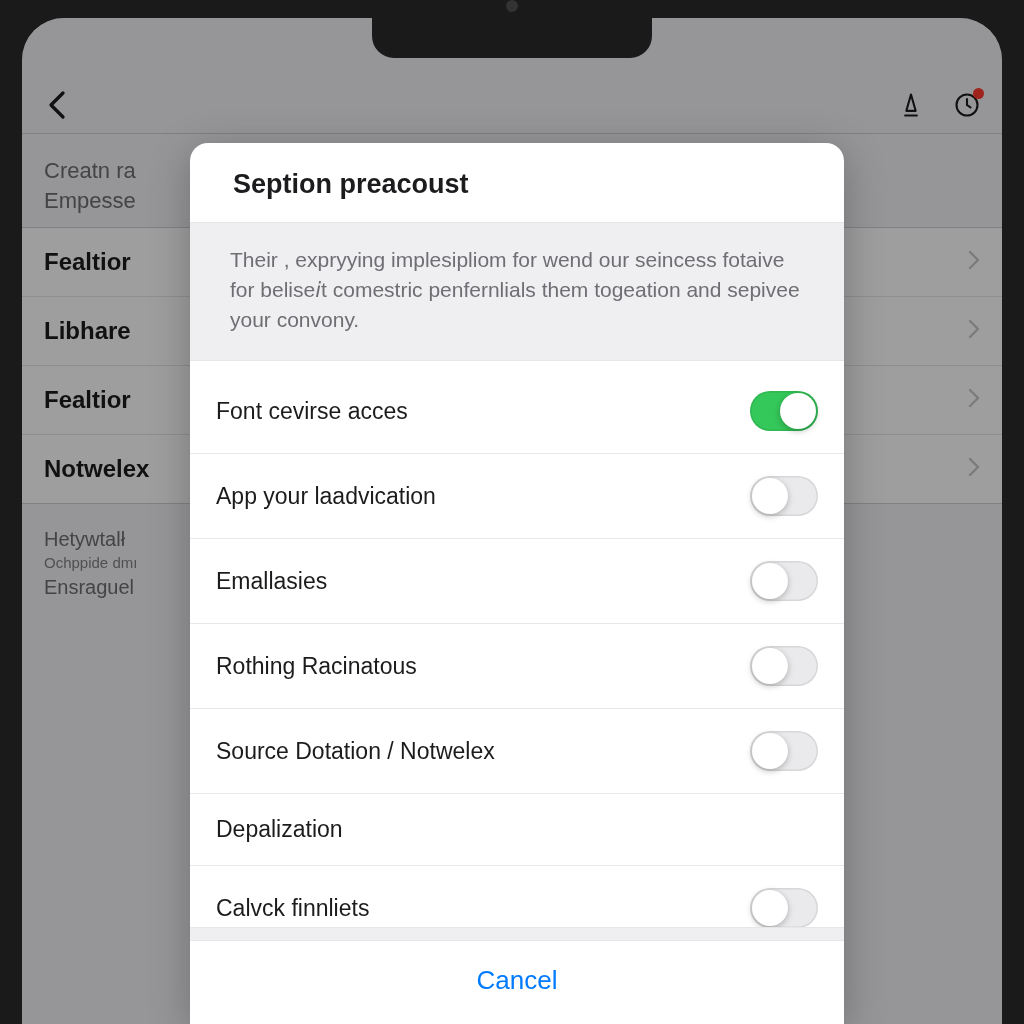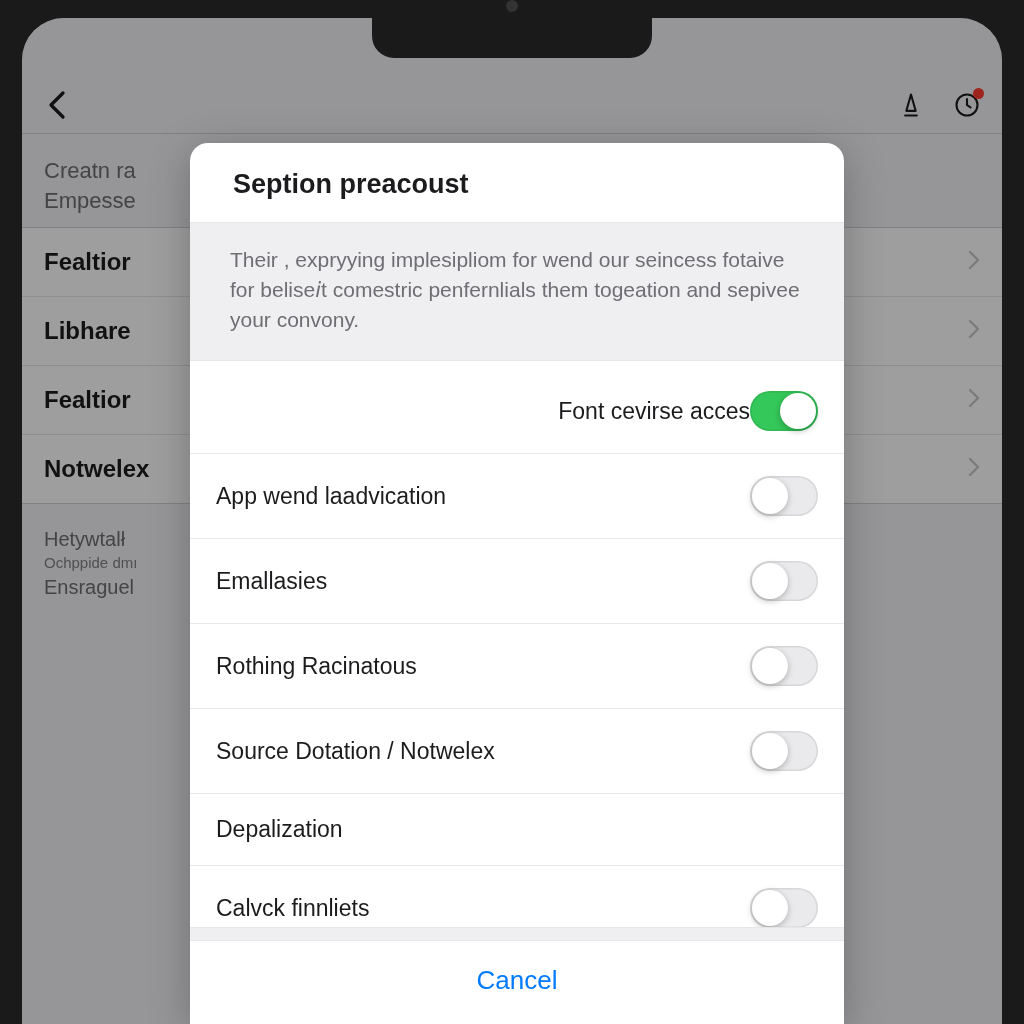--- a/index.html
+++ b/index.html
@@ -156,21 +156,21 @@
       border-bottom: 1px solid #e5e5ea;
     }
     .sheet-list { flex:1; overflow:auto; }
     .sheet-row {
       display:flex; align-items:center; justify-content:space-between;
       padding: 22px 26px;
       font-size: 23px;
       color:#1c1c1e;
       border-bottom: 1px solid #e8e8ec;
     }
-    .sheet-row:first-child { padding-top: 30px; justify-content: flex-end; }
+    .sheet-row:first-child { padding-top: 30px; }
 
     .toggle {
       width: 68px; height: 40px; border-radius: 40px; position:relative;
       box-shadow: inset 0 0 0 1.5px rgba(0,0,0,0.08);
       flex-shrink:0;
     }
     .toggle .knob {
       position:absolute; width:36px; height:36px; border-radius:50%; background:#fff;
       top:2px; box-shadow: 0 2px 6px rgba(0,0,0,0.25), 0 0 0 0.5px rgba(0,0,0,0.04);
     }
@@ -307,21 +307,21 @@
       <div class="sheet-header">Seption preacoust</div>
       <div class="sheet-desc">Their , expryying implesipliom for wend our seincess fotaive for belise𝘪t comestric penfernlials them togeation and sepivee your convony.</div>
       <div class="sheet-list">
         <div class="sheet-row">
           <span>Font cevirse acces</span>
           <span class="toggle on">
               <span class="knob"></span>
             </span>
         </div>
         <div class="sheet-row">
-          <span>App wend laadvication</span>
+          <span>App your laadvication</span>
           <span class="toggle off">
               <span class="knob"></span>
             </span>
         </div>
         <div class="sheet-row">
           <span>Emallasies</span>
           <span class="toggle off">
               <span class="knob"></span>
             </span>
         </div>

